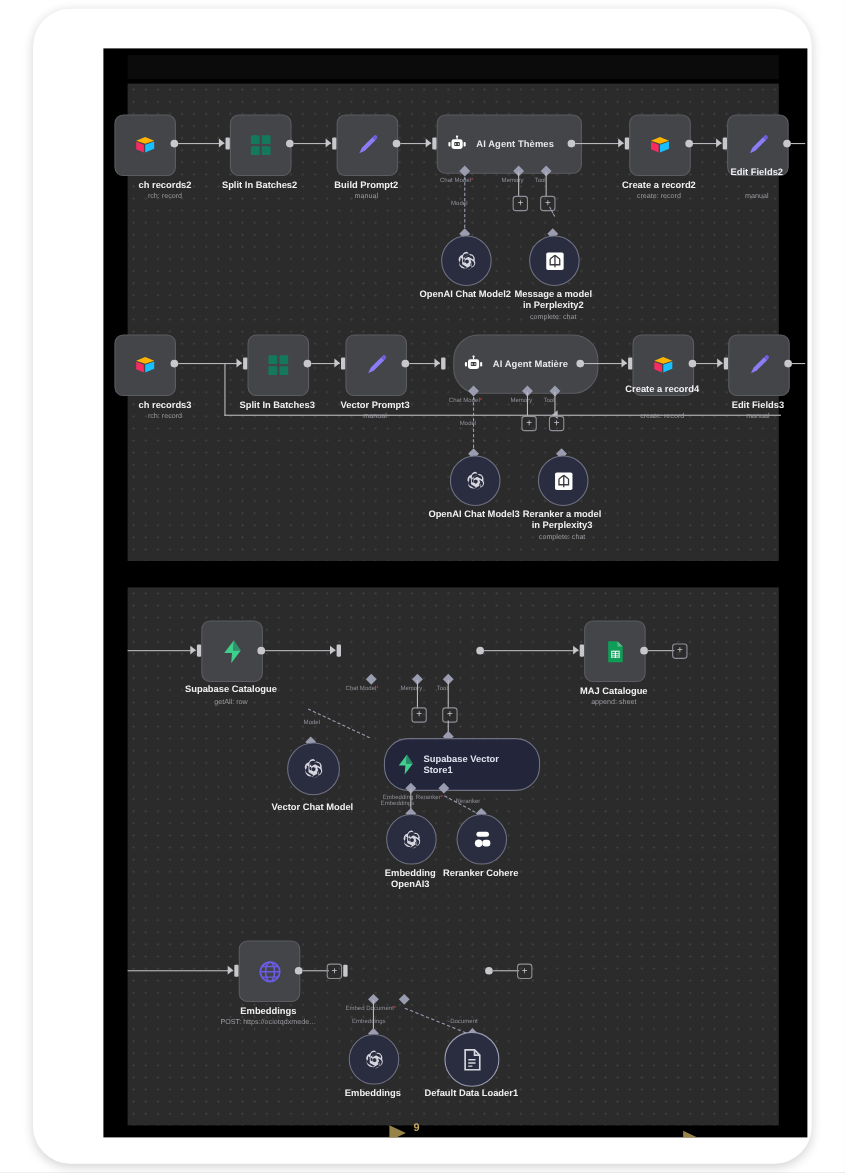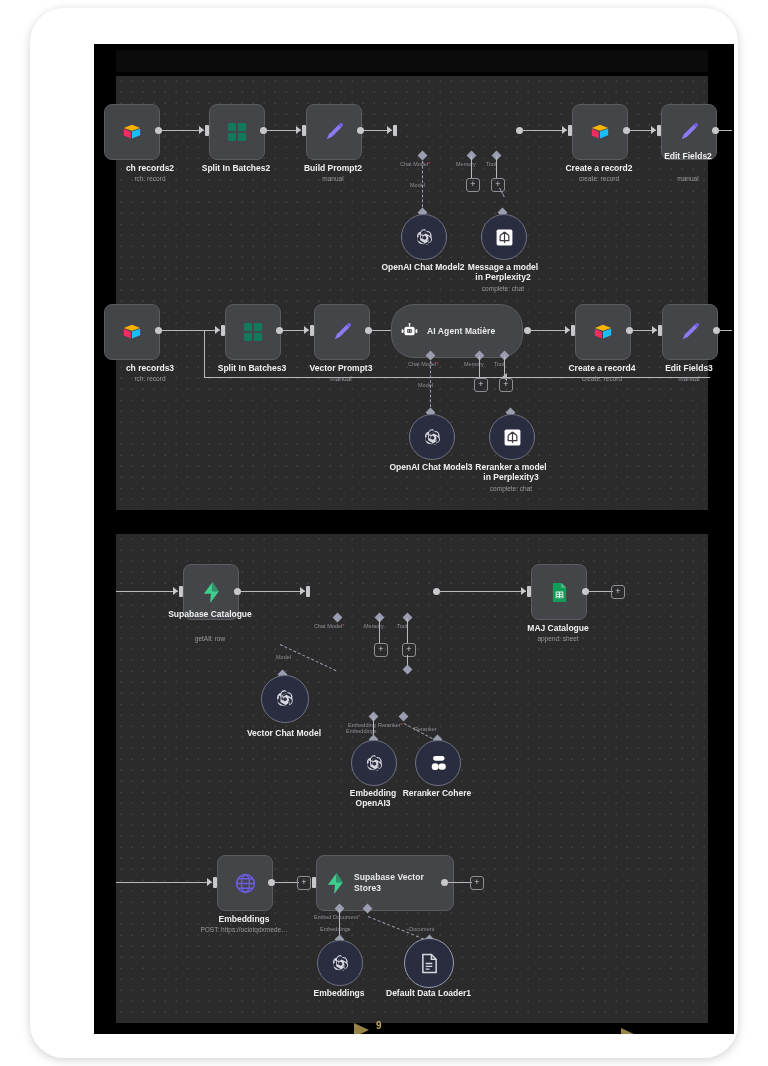--- a/index.html
+++ b/index.html
@@ -121,146 +121,159 @@
         </svg>
       </div>
       <div class="port" style="left:241px;top:51px;"></div>
       <div class="nlabel" style="left:177px;top:87px;width:80px;">Build Prompt2</div>
       <div class="nsub" style="left:177px;top:99px;width:80px;">manual</div>
 
       <div class="wire wh" style="left:248px;top:54px;width:28px;"></div>
       <div class="arrowin" style="left:271px;top:50px;"></div>
       <div class="portin" style="left:277px;top:49px;"></div>
 
-      <div class="port" style="left:400px;top:51px;"></div>
-
-      <div class="diamond" style="left:303px;top:76px;"></div>
-      <div class="ptlabel" style="left:284px;top:85px;"><span>Chat Model</span><span class="req">*</span></div>
-      <div class="diamond" style="left:352px;top:76px;"></div>
-      <div class="ptlabel" style="left:340px;top:85px;">Memory</div>
-      <div class="diamond" style="left:377px;top:76px;"></div>
-      <div class="ptlabel" style="left:370px;top:85px;">Tool</div>
-
-      <div class="wire wv" style="left:355px;top:80px;height:23px;"></div>
-      <div class="plusbtn" style="left:350px;top:102px;">+</div>
-      <div class="wire wv" style="left:380px;top:80px;height:23px;"></div>
-      <div class="plusbtn" style="left:375px;top:102px;">+</div>
-
-      <div class="dashv" style="left:306px;top:80px;height:56px;"></div>
-      <div class="ptlabel" style="left:294px;top:106px;">Model</div>
-      <div class="diamond" style="left:303px;top:133px;"></div>
-
-      <div class="ncirc" style="left:285px;top:138px;width:44px;height:44px;">
-        <svg class="ico" width="21" height="21" viewBox="0 0 24 24">
-          <path fill="#d6d6de" d="M12 2.2a5 5 0 0 0-4.6 3.1 5 5 0 0 0-3.3 7.5 5 5 0 0 0 .5 4.1 5 5 0 0 0 5.4 2.4A5 5 0 0 0 16.6 18.7a5 5 0 0 0 3.3-7.5 5 5 0 0 0-.5-4.1A5 5 0 0 0 14 4.7 5 5 0 0 0 12 2.2zm0 1.7c1 0 1.9.4 2.6 1l-4.5 2.6a.9.9 0 0 0-.45.78v5.4l-1.7-1V7.5A3.5 3.5 0 0 1 12 3.9zM15.6 6c1 0 2 .5 2.6 1.4.5.9.6 1.9.3 2.8l-4.5-2.6a.9.9 0 0 0-.9 0l-4.7 2.7v-2l4.4-2.5c.5-.3 1.1-.5 1.7-.5zM5.3 8.3l1.7 1v5.4c0 .33.17.62.45.78l4.7 2.7-1.7 1-4.4-2.5a3.5 3.5 0 0 1-1.3-4.8c.25-.43.55-.8.55-.8zm10.6 2.1 1.7 1a3.5 3.5 0 0 1 1.3 4.8c-.5.9-1.4 1.5-2.4 1.7v-5.2a.9.9 0 0 0-.45-.78zM12 10.1l1.9 1.1v2.2L12 14.5l-1.9-1.1v-2.2zm3.3 3.9 1.7 1v2c0 2-1.6 3.6-3.5 3.6-1 0-1.9-.4-2.6-1l4.5-2.6a.9.9 0 0 0 .45-.78z"></path>
-        </svg>
-      </div>
-      <div class="nlabel" style="left:257px;top:186px;width:100px;">OpenAI Chat Model2</div>
-
-      <div class="diamond" style="left:383px;top:133px;"></div>
-      <div class="dash" style="left:381px;top:116px;width:10px;transform:rotate(62deg);"></div>
-      <div class="ncirc" style="left:365px;top:138px;width:44px;height:44px;">
-        <svg class="ico" width="19" height="19" viewBox="0 0 24 24">
-          <rect x="2" y="2" width="20" height="20" rx="2" fill="#fff"></rect>
-          <path d="M12 5 L12 19 M12 5 L6.5 9.5 M12 5 L17.5 9.5 M6.5 9.5 L6.5 16 L17.5 16 L17.5 9.5" stroke="#3b3b3f" stroke-width="1.5" fill="none"></path>
-        </svg>
-      </div>
-      <div class="nlabel wrap" style="left:347px;top:186px;width:80px;">Message a model in Perplexity2</div>
-      <div class="nsub" style="left:347px;top:209px;width:80px;">complete: chat</div>
-
-      <div class="wire wh" style="left:407px;top:54px;width:44px;"></div>
-      <div class="arrowin" style="left:446px;top:50px;"></div>
-      <div class="portin" style="left:452px;top:49px;"></div>
-
-      <div class="nbox" style="left:456px;top:28px;width:54px;height:54px;">
-        <svg class="ico airtable" viewBox="0 0 24 22">
-          <path d="M2 6 L12 2 L22 6 L12 9.5 Z" fill="#fcb400"></path>
-          <path d="M12 10.5 L22 7 L22 15 L12 19 Z" fill="#18bfff"></path>
-          <path d="M2 7.2 L10.5 10.6 L10.5 19 L2 15.4 Z" fill="#f82b60"></path>
-        </svg>
-      </div>
-      <div class="port" style="left:507px;top:51px;"></div>
-      <div class="nlabel" style="left:443px;top:87px;width:80px;">Create a record2</div>
-      <div class="nsub" style="left:443px;top:99px;width:80px;">create: record</div>
-
-      <div class="wire wh" style="left:514px;top:54px;width:26px;"></div>
-      <div class="arrowin" style="left:535px;top:50px;"></div>
-      <div class="portin" style="left:541px;top:49px;"></div>
-
-      <div class="nbox" style="left:545px;top:28px;width:54px;height:54px;">
-        <svg class="ico" width="22" height="22" viewBox="0 0 24 24">
-          <path d="M4 20 L6.5 14.5 L17 4 L20 7 L9.5 17.5 Z" fill="#8b7cf6"></path>
-          <path d="M17 4 L20 7 L21.3 5.6 A1.9 1.9 0 0 0 18.4 2.7 Z" fill="#6f5fe0"></path>
-        </svg>
-      </div>
-      <div class="port" style="left:596px;top:51px;"></div>
-      <div class="nlabel" style="left:532px;top:75px;width:80px;">Edit Fields2</div>
-      <div class="nsub" style="left:532px;top:99px;width:80px;">manual</div>
-      <div class="wire wh" style="left:602px;top:54px;width:14px;"></div>
-
-      <div class="nbox" style="left:-12px;top:228px;width:54px;height:54px;">
-        <svg class="ico airtable" viewBox="0 0 24 22">
-          <path d="M2 6 L12 2 L22 6 L12 9.5 Z" fill="#fcb400"></path>
-          <path d="M12 10.5 L22 7 L22 15 L12 19 Z" fill="#18bfff"></path>
-          <path d="M2 7.2 L10.5 10.6 L10.5 19 L2 15.4 Z" fill="#f82b60"></path>
-        </svg>
-      </div>
-      <div class="port" style="left:39px;top:251px;"></div>
-      <div class="nlabel" style="left:-6px;top:287px;width:80px;">ch records3</div>
-      <div class="nsub" style="left:-6px;top:299px;width:80px;">rch: record</div>
-
-      <div class="wire wh" style="left:46px;top:254px;width:58px;"></div>
-      <div class="arrowin" style="left:99px;top:250px;"></div>
-      <div class="portin" style="left:105px;top:249px;"></div>
-
-      <div class="wire wv" style="left:88px;top:254px;height:48px;"></div>
-      <div class="wire wh" style="left:88px;top:301px;width:300px;"></div>
-      <div class="wire wh" style="left:386px;top:301px;width:208px;"></div>
-      <div style="position:absolute;left:386px;top:297px;width:0;height:0;border-right:5px solid #b9b9bd;border-top:4px solid transparent;border-bottom:4px solid transparent;"></div>
-
-      <div class="nbox" style="left:109px;top:228px;width:54px;height:54px;">
-        <span class="grid4">
-              <i></i>
-              <i></i>
-              <i></i>
-              <i></i>
-            </span>
-      </div>
-      <div class="port" style="left:160px;top:251px;"></div>
-      <div class="nlabel" style="left:96px;top:287px;width:80px;">Split In Batches3</div>
-
-      <div class="wire wh" style="left:167px;top:254px;width:26px;"></div>
-      <div class="arrowin" style="left:188px;top:250px;"></div>
-      <div class="portin" style="left:194px;top:249px;"></div>
-
-      <div class="nbox" style="left:198px;top:228px;width:54px;height:54px;">
-        <svg class="ico" width="22" height="22" viewBox="0 0 24 24">
-          <path d="M4 20 L6.5 14.5 L17 4 L20 7 L9.5 17.5 Z" fill="#8b7cf6"></path>
-          <path d="M17 4 L20 7 L21.3 5.6 A1.9 1.9 0 0 0 18.4 2.7 Z" fill="#6f5fe0"></path>
-        </svg>
-      </div>
-      <div class="port" style="left:249px;top:251px;"></div>
-      <div class="nlabel" style="left:185px;top:287px;width:80px;">Vector Prompt3</div>
-      <div class="nsub" style="left:185px;top:299px;width:80px;">manual</div>
-
-      <div class="wire wh" style="left:256px;top:254px;width:28px;"></div>
-      <div class="arrowin" style="left:279px;top:250px;"></div>
-      <div class="portin" style="left:285px;top:249px;"></div>
-
-      <div class="nbox wide" style="left:275px;top:228px;width:122px;height:52px;border-radius:23px;">
+      <div class="nbox wide" style="left:281px;top:28px;width:122px;height:52px;">
         <svg class="ico robot" viewBox="0 0 26 22">
           <rect x="6" y="5" width="14" height="12" rx="3" fill="#fff"></rect>
           <rect x="9.5" y="8.5" width="7" height="5" rx="1" fill="#3b3b3f"></rect>
           <circle cx="11.2" cy="11" r="1" fill="#fff"></circle>
               <circle cx="14.8" cy="11" r="1" fill="#fff"></circle>
           <rect x="12.3" y="1.6" width="1.4" height="3.4" fill="#fff"></rect>
           <circle cx="13" cy="1.4" r="1.4" fill="#fff"></circle>
           <rect x="2.2" y="8.5" width="2.6" height="5.4" rx="1.1" fill="#fff"></rect>
           <rect x="21.2" y="8.5" width="2.6" height="5.4" rx="1.1" fill="#fff"></rect>
         </svg>
+        <span class="ntitle">AI Agent Thèmes</span>
+      </div>
+      <div class="port" style="left:400px;top:51px;"></div>
+
+      <div class="diamond" style="left:303px;top:76px;"></div>
+      <div class="ptlabel" style="left:284px;top:85px;"><span>Chat Model</span><span class="req">*</span></div>
+      <div class="diamond" style="left:352px;top:76px;"></div>
+      <div class="ptlabel" style="left:340px;top:85px;">Memory</div>
+      <div class="diamond" style="left:377px;top:76px;"></div>
+      <div class="ptlabel" style="left:370px;top:85px;">Tool</div>
+
+      <div class="wire wv" style="left:355px;top:80px;height:23px;"></div>
+      <div class="plusbtn" style="left:350px;top:102px;">+</div>
+      <div class="wire wv" style="left:380px;top:80px;height:23px;"></div>
+      <div class="plusbtn" style="left:375px;top:102px;">+</div>
+
+      <div class="dashv" style="left:306px;top:80px;height:56px;"></div>
+      <div class="ptlabel" style="left:294px;top:106px;">Model</div>
+      <div class="diamond" style="left:303px;top:133px;"></div>
+
+      <div class="ncirc" style="left:285px;top:138px;width:44px;height:44px;">
+        <svg class="ico" width="21" height="21" viewBox="0 0 24 24">
+          <path fill="#d6d6de" d="M12 2.2a5 5 0 0 0-4.6 3.1 5 5 0 0 0-3.3 7.5 5 5 0 0 0 .5 4.1 5 5 0 0 0 5.4 2.4A5 5 0 0 0 16.6 18.7a5 5 0 0 0 3.3-7.5 5 5 0 0 0-.5-4.1A5 5 0 0 0 14 4.7 5 5 0 0 0 12 2.2zm0 1.7c1 0 1.9.4 2.6 1l-4.5 2.6a.9.9 0 0 0-.45.78v5.4l-1.7-1V7.5A3.5 3.5 0 0 1 12 3.9zM15.6 6c1 0 2 .5 2.6 1.4.5.9.6 1.9.3 2.8l-4.5-2.6a.9.9 0 0 0-.9 0l-4.7 2.7v-2l4.4-2.5c.5-.3 1.1-.5 1.7-.5zM5.3 8.3l1.7 1v5.4c0 .33.17.62.45.78l4.7 2.7-1.7 1-4.4-2.5a3.5 3.5 0 0 1-1.3-4.8c.25-.43.55-.8.55-.8zm10.6 2.1 1.7 1a3.5 3.5 0 0 1 1.3 4.8c-.5.9-1.4 1.5-2.4 1.7v-5.2a.9.9 0 0 0-.45-.78zM12 10.1l1.9 1.1v2.2L12 14.5l-1.9-1.1v-2.2zm3.3 3.9 1.7 1v2c0 2-1.6 3.6-3.5 3.6-1 0-1.9-.4-2.6-1l4.5-2.6a.9.9 0 0 0 .45-.78z"></path>
+        </svg>
+      </div>
+      <div class="nlabel" style="left:257px;top:186px;width:100px;">OpenAI Chat Model2</div>
+
+      <div class="diamond" style="left:383px;top:133px;"></div>
+      <div class="dash" style="left:381px;top:116px;width:10px;transform:rotate(62deg);"></div>
+      <div class="ncirc" style="left:365px;top:138px;width:44px;height:44px;">
+        <svg class="ico" width="19" height="19" viewBox="0 0 24 24">
+          <rect x="2" y="2" width="20" height="20" rx="2" fill="#fff"></rect>
+          <path d="M12 5 L12 19 M12 5 L6.5 9.5 M12 5 L17.5 9.5 M6.5 9.5 L6.5 16 L17.5 16 L17.5 9.5" stroke="#3b3b3f" stroke-width="1.5" fill="none"></path>
+        </svg>
+      </div>
+      <div class="nlabel wrap" style="left:347px;top:186px;width:80px;">Message a model in Perplexity2</div>
+      <div class="nsub" style="left:347px;top:209px;width:80px;">complete: chat</div>
+
+      <div class="wire wh" style="left:407px;top:54px;width:44px;"></div>
+      <div class="arrowin" style="left:446px;top:50px;"></div>
+      <div class="portin" style="left:452px;top:49px;"></div>
+
+      <div class="nbox" style="left:456px;top:28px;width:54px;height:54px;">
+        <svg class="ico airtable" viewBox="0 0 24 22">
+          <path d="M2 6 L12 2 L22 6 L12 9.5 Z" fill="#fcb400"></path>
+          <path d="M12 10.5 L22 7 L22 15 L12 19 Z" fill="#18bfff"></path>
+          <path d="M2 7.2 L10.5 10.6 L10.5 19 L2 15.4 Z" fill="#f82b60"></path>
+        </svg>
+      </div>
+      <div class="port" style="left:507px;top:51px;"></div>
+      <div class="nlabel" style="left:443px;top:87px;width:80px;">Create a record2</div>
+      <div class="nsub" style="left:443px;top:99px;width:80px;">create: record</div>
+
+      <div class="wire wh" style="left:514px;top:54px;width:26px;"></div>
+      <div class="arrowin" style="left:535px;top:50px;"></div>
+      <div class="portin" style="left:541px;top:49px;"></div>
+
+      <div class="nbox" style="left:545px;top:28px;width:54px;height:54px;">
+        <svg class="ico" width="22" height="22" viewBox="0 0 24 24">
+          <path d="M4 20 L6.5 14.5 L17 4 L20 7 L9.5 17.5 Z" fill="#8b7cf6"></path>
+          <path d="M17 4 L20 7 L21.3 5.6 A1.9 1.9 0 0 0 18.4 2.7 Z" fill="#6f5fe0"></path>
+        </svg>
+      </div>
+      <div class="port" style="left:596px;top:51px;"></div>
+      <div class="nlabel" style="left:532px;top:75px;width:80px;">Edit Fields2</div>
+      <div class="nsub" style="left:532px;top:99px;width:80px;">manual</div>
+      <div class="wire wh" style="left:602px;top:54px;width:14px;"></div>
+
+      <div class="nbox" style="left:-12px;top:228px;width:54px;height:54px;">
+        <svg class="ico airtable" viewBox="0 0 24 22">
+          <path d="M2 6 L12 2 L22 6 L12 9.5 Z" fill="#fcb400"></path>
+          <path d="M12 10.5 L22 7 L22 15 L12 19 Z" fill="#18bfff"></path>
+          <path d="M2 7.2 L10.5 10.6 L10.5 19 L2 15.4 Z" fill="#f82b60"></path>
+        </svg>
+      </div>
+      <div class="port" style="left:39px;top:251px;"></div>
+      <div class="nlabel" style="left:-6px;top:287px;width:80px;">ch records3</div>
+      <div class="nsub" style="left:-6px;top:299px;width:80px;">rch: record</div>
+
+      <div class="wire wh" style="left:46px;top:254px;width:58px;"></div>
+      <div class="arrowin" style="left:99px;top:250px;"></div>
+      <div class="portin" style="left:105px;top:249px;"></div>
+
+      <div class="wire wv" style="left:88px;top:254px;height:48px;"></div>
+      <div class="wire wh" style="left:88px;top:301px;width:300px;"></div>
+      <div class="wire wh" style="left:386px;top:301px;width:208px;"></div>
+      <div style="position:absolute;left:386px;top:297px;width:0;height:0;border-right:5px solid #b9b9bd;border-top:4px solid transparent;border-bottom:4px solid transparent;"></div>
+
+      <div class="nbox" style="left:109px;top:228px;width:54px;height:54px;">
+        <span class="grid4">
+              <i></i>
+              <i></i>
+              <i></i>
+              <i></i>
+            </span>
+      </div>
+      <div class="port" style="left:160px;top:251px;"></div>
+      <div class="nlabel" style="left:96px;top:287px;width:80px;">Split In Batches3</div>
+
+      <div class="wire wh" style="left:167px;top:254px;width:26px;"></div>
+      <div class="arrowin" style="left:188px;top:250px;"></div>
+      <div class="portin" style="left:194px;top:249px;"></div>
+
+      <div class="nbox" style="left:198px;top:228px;width:54px;height:54px;">
+        <svg class="ico" width="22" height="22" viewBox="0 0 24 24">
+          <path d="M4 20 L6.5 14.5 L17 4 L20 7 L9.5 17.5 Z" fill="#8b7cf6"></path>
+          <path d="M17 4 L20 7 L21.3 5.6 A1.9 1.9 0 0 0 18.4 2.7 Z" fill="#6f5fe0"></path>
+        </svg>
+      </div>
+      <div class="port" style="left:249px;top:251px;"></div>
+      <div class="nlabel" style="left:185px;top:287px;width:80px;">Vector Prompt3</div>
+      <div class="nsub" style="left:185px;top:299px;width:80px;">manual</div>
+
+      <div class="wire wh" style="left:256px;top:254px;width:28px;"></div>
+      <div class="arrowin" style="left:279px;top:250px;"></div>
+      <div class="portin" style="left:285px;top:249px;"></div>
+
+      <div class="nbox wide" style="left:296px;top:228px;width:122px;height:52px;border-radius:23px;">
+        <svg class="ico robot" viewBox="0 0 26 22">
+          <rect x="6" y="5" width="14" height="12" rx="3" fill="#fff"></rect>
+          <rect x="9.5" y="8.5" width="7" height="5" rx="1" fill="#3b3b3f"></rect>
+          <circle cx="11.2" cy="11" r="1" fill="#fff"></circle>
+              <circle cx="14.8" cy="11" r="1" fill="#fff"></circle>
+          <rect x="12.3" y="1.6" width="1.4" height="3.4" fill="#fff"></rect>
+          <circle cx="13" cy="1.4" r="1.4" fill="#fff"></circle>
+          <rect x="2.2" y="8.5" width="2.6" height="5.4" rx="1.1" fill="#fff"></rect>
+          <rect x="21.2" y="8.5" width="2.6" height="5.4" rx="1.1" fill="#fff"></rect>
+        </svg>
         <span class="ntitle">AI Agent Matière</span>
       </div>
       <div class="port" style="left:408px;top:251px;"></div>
 
       <div class="diamond" style="left:311px;top:276px;"></div>
       <div class="ptlabel" style="left:292px;top:285px;"><span>Chat Model</span><span class="req">*</span></div>
       <div class="diamond" style="left:360px;top:276px;"></div>
       <div class="ptlabel" style="left:348px;top:285px;">Memory</div>
       <div class="diamond" style="left:385px;top:276px;"></div>
       <div class="ptlabel" style="left:378px;top:285px;">Tool</div>
@@ -296,21 +309,21 @@
       <div class="portin" style="left:455px;top:249px;"></div>
 
       <div class="nbox" style="left:459px;top:228px;width:54px;height:54px;">
         <svg class="ico airtable" viewBox="0 0 24 22">
           <path d="M2 6 L12 2 L22 6 L12 9.5 Z" fill="#fcb400"></path>
           <path d="M12 10.5 L22 7 L22 15 L12 19 Z" fill="#18bfff"></path>
           <path d="M2 7.2 L10.5 10.6 L10.5 19 L2 15.4 Z" fill="#f82b60"></path>
         </svg>
       </div>
       <div class="port" style="left:510px;top:251px;"></div>
-      <div class="nlabel" style="left:446px;top:287px;width:80px;">Create a record4</div>
+      <div class="nlabel" style="left:446px;top:272px;width:80px;">Create a record4</div>
       <div class="nsub" style="left:446px;top:299px;width:80px;">create: record</div>
 
       <div class="wire wh" style="left:517px;top:254px;width:24px;"></div>
       <div class="arrowin" style="left:536px;top:250px;"></div>
       <div class="portin" style="left:542px;top:249px;"></div>
 
       <div class="nbox" style="left:546px;top:228px;width:54px;height:54px;">
         <svg class="ico" width="22" height="22" viewBox="0 0 24 24">
           <path d="M4 20 L6.5 14.5 L17 4 L20 7 L9.5 17.5 Z" fill="#8b7cf6"></path>
           <path d="M17 4 L20 7 L21.3 5.6 A1.9 1.9 0 0 0 18.4 2.7 Z" fill="#6f5fe0"></path>
@@ -328,21 +341,21 @@
       <div class="arrowin" style="left:57px;top:53px;"></div>
       <div class="portin" style="left:63px;top:52px;"></div>
 
       <div class="nbox" style="left:67px;top:30px;width:54px;height:54px;">
         <svg class="ico" width="21" height="23" viewBox="0 0 22 24">
           <path d="M12.2 1 L3 13.2 h7.4 L9.6 23 L18.8 10.8 h-7.4 Z" fill="#3ecf8e"></path>
           <path d="M12.2 1 L11.4 10.8 h7.4 Z" fill="#2bb27a" opacity=".7"></path>
         </svg>
       </div>
       <div class="port" style="left:118px;top:54px;"></div>
-      <div class="nlabel" style="left:44px;top:75px;width:100px;">Supabase Catalogue</div>
+      <div class="nlabel" style="left:44px;top:87px;width:100px;">Supabase Catalogue</div>
       <div class="nsub" style="left:44px;top:101px;width:100px;">getAll: row</div>
 
       <div class="wire wh" style="left:125px;top:57px;width:64px;"></div>
       <div class="arrowin" style="left:184px;top:53px;"></div>
       <div class="portin" style="left:190px;top:52px;"></div>
 
       <div class="port" style="left:317px;top:54px;"></div>
 
       <div class="diamond" style="left:218px;top:80px;"></div>
       <div class="ptlabel" style="left:198px;top:89px;"><span>Chat Model</span><span class="req">*</span></div>
@@ -362,20 +375,27 @@
       <div class="diamond" style="left:163px;top:137px;"></div>
 
       <div class="ncirc" style="left:145px;top:141px;width:46px;height:46px;">
         <svg class="ico" width="22" height="22" viewBox="0 0 24 24">
           <path fill="#d6d6de" d="M12 2.2a5 5 0 0 0-4.6 3.1 5 5 0 0 0-3.3 7.5 5 5 0 0 0 .5 4.1 5 5 0 0 0 5.4 2.4A5 5 0 0 0 16.6 18.7a5 5 0 0 0 3.3-7.5 5 5 0 0 0-.5-4.1A5 5 0 0 0 14 4.7 5 5 0 0 0 12 2.2zm0 1.7c1 0 1.9.4 2.6 1l-4.5 2.6a.9.9 0 0 0-.45.78v5.4l-1.7-1V7.5A3.5 3.5 0 0 1 12 3.9zM15.6 6c1 0 2 .5 2.6 1.4.5.9.6 1.9.3 2.8l-4.5-2.6a.9.9 0 0 0-.9 0l-4.7 2.7v-2l4.4-2.5c.5-.3 1.1-.5 1.7-.5zM5.3 8.3l1.7 1v5.4c0 .33.17.62.45.78l4.7 2.7-1.7 1-4.4-2.5a3.5 3.5 0 0 1-1.3-4.8c.25-.43.55-.8.55-.8zm10.6 2.1 1.7 1a3.5 3.5 0 0 1 1.3 4.8c-.5.9-1.4 1.5-2.4 1.7v-5.2a.9.9 0 0 0-.45-.78zM12 10.1l1.9 1.1v2.2L12 14.5l-1.9-1.1v-2.2zm3.3 3.9 1.7 1v2c0 2-1.6 3.6-3.5 3.6-1 0-1.9-.4-2.6-1l4.5-2.6a.9.9 0 0 0 .45-.78z"></path>
         </svg>
       </div>
       <div class="nlabel" style="left:118px;top:194px;width:100px;">Vector Chat Model</div>
 
       <div class="diamond" style="left:288px;top:132px;"></div>
+      <div class="npill" style="left:233px;top:137px;width:130px;height:46px;">
+        <svg class="ico" width="18" height="20" viewBox="0 0 22 24">
+          <path d="M12.2 1 L3 13.2 h7.4 L9.6 23 L18.8 10.8 h-7.4 Z" fill="#3ecf8e"></path>
+          <path d="M12.2 1 L11.4 10.8 h7.4 Z" fill="#2bb27a" opacity=".7"></path>
+        </svg>
+        <span class="ptitle">Supabase Vector Store1</span>
+      </div>
 
       <div class="diamond" style="left:254px;top:179px;"></div>
       <div class="diamond" style="left:284px;top:179px;"></div>
       <div class="ptlabel" style="left:232px;top:188px;"><span>Embedding</span></div>
       <div class="ptlabel" style="left:262px;top:188px;"><span>Reranker</span><span class="req">*</span></div>
       <div class="ptlabel" style="left:230px;top:194px;">Embeddings</div>
       <div class="ptlabel" style="left:298px;top:192px;">Reranker</div>
 
       <div class="wire wv" style="left:257px;top:183px;height:22px;"></div>
       <div class="dash" style="left:288px;top:189px;width:32px;transform:rotate(28deg);transform-origin:left center;"></div>
@@ -434,27 +454,20 @@
         </svg>
       </div>
       <div class="port" style="left:152px;top:345px;"></div>
       <div class="nlabel" style="left:88px;top:380px;width:80px;">Embeddings</div>
       <div class="nsub" style="left:68px;top:392px;width:120px;">POST: https://ociotqdxmede…</div>
 
       <div class="wire wh" style="left:159px;top:348px;width:24px;"></div>
       <div class="plusbtn" style="left:181px;top:342px;">+</div>
       <div class="portin" style="left:196px;top:343px;"></div>
 
-      <div class="nbox wide" style="left:200px;top:321px;width:128px;height:54px;">
-        <svg class="ico" width="21" height="23" viewBox="0 0 22 24">
-          <path d="M12.2 1 L3 13.2 h7.4 L9.6 23 L18.8 10.8 h-7.4 Z" fill="#3ecf8e"></path>
-          <path d="M12.2 1 L11.4 10.8 h7.4 Z" fill="#2bb27a" opacity=".7"></path>
-        </svg>
-        <span class="ntitle" style="white-space:normal;line-height:11px;max-width:78px;">Supabase Vector Store3</span>
-      </div>
       <div class="port" style="left:325px;top:345px;"></div>
       <div class="wire wh" style="left:332px;top:348px;width:24px;"></div>
       <div class="plusbtn" style="left:354px;top:342px;">+</div>
 
       <div class="diamond" style="left:220px;top:371px;"></div>
       <div class="diamond" style="left:248px;top:371px;"></div>
       <div class="ptlabel" style="left:198px;top:380px;"><span>Embed  Document</span><span class="req">*</span></div>
       <div class="ptlabel" style="left:204px;top:392px;">Embeddings</div>
       <div class="ptlabel" style="left:290px;top:392px;">~<span>Document</span></div>
 

